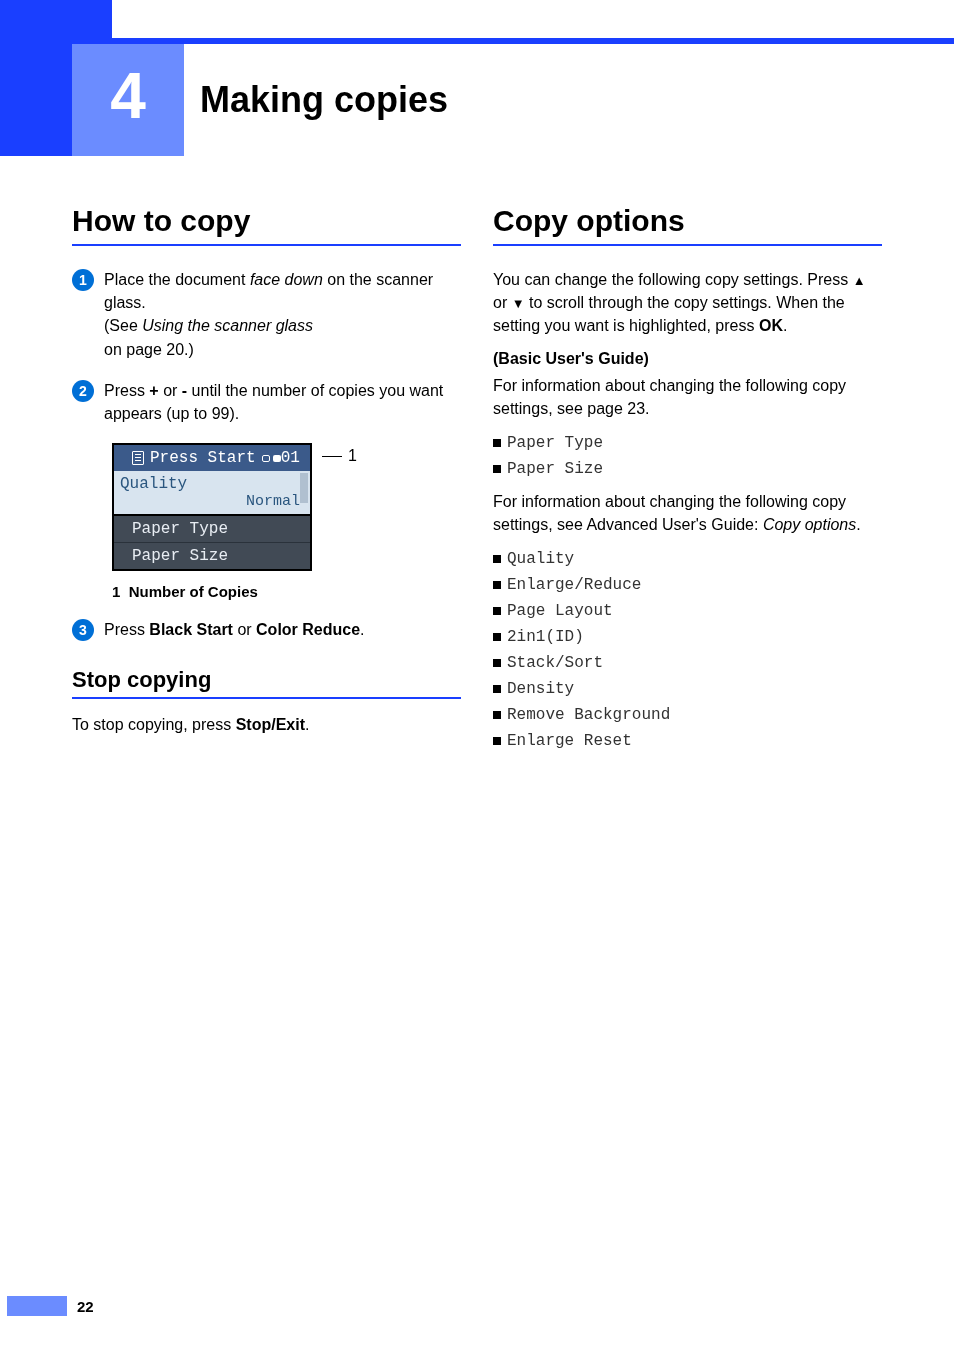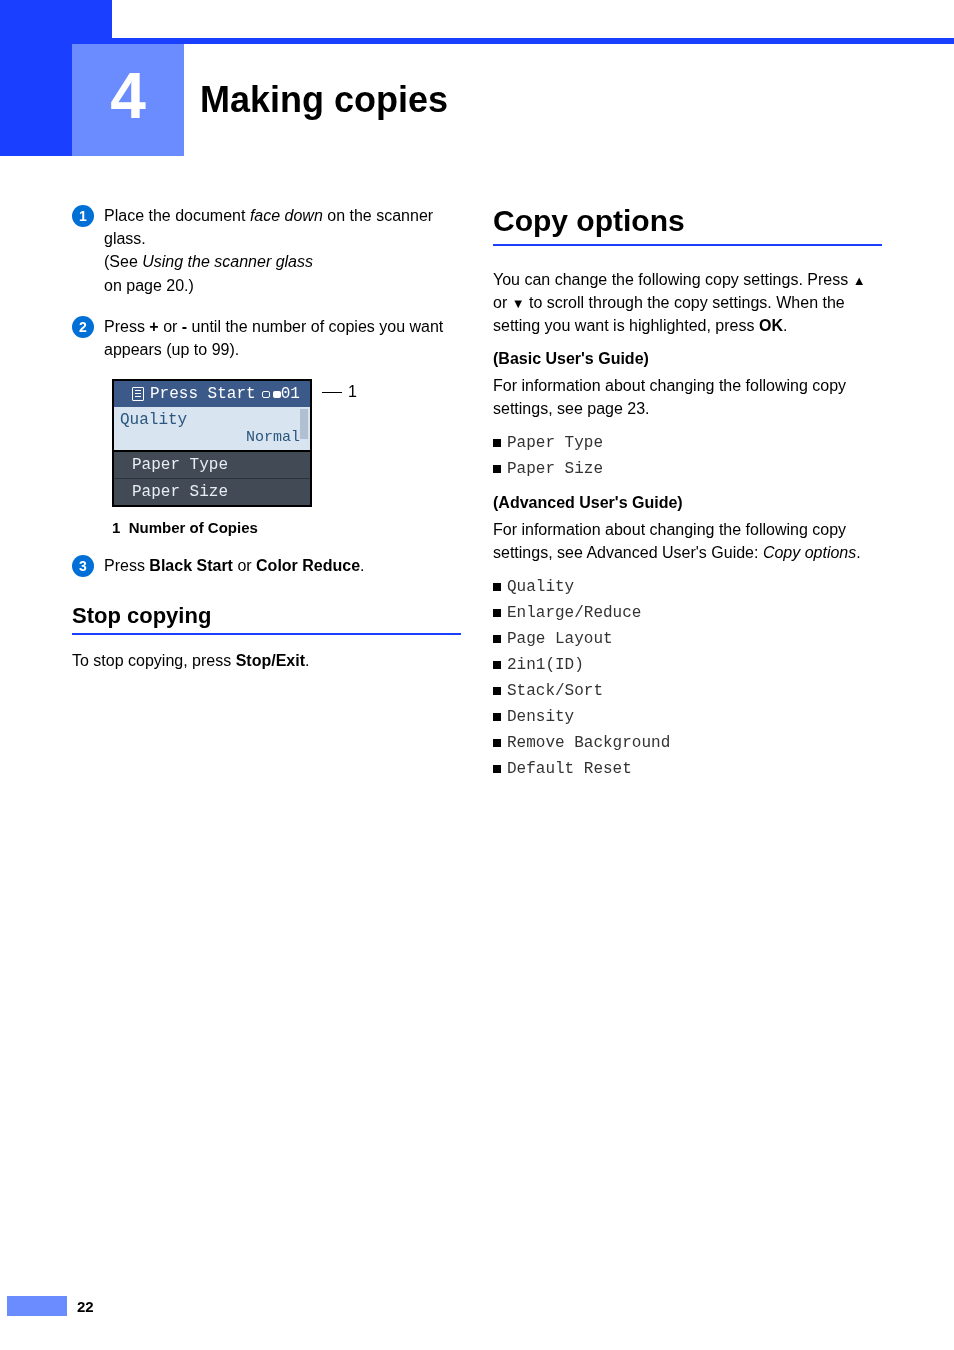--- a/index.html
+++ b/index.html
@@ -64,20 +64,21 @@
   <div class="chapter-block">
     <div class="chapter-tab-left"></div>
     <div class="chapter-tab-num">4</div>
   </div>
   <h1 class="chapter-title">Making copies</h1>
 </div>
 
 <div class="content">
 
   <div class="col">
+    <h2 class="main">How to copy</h2>
 
     <div class="step">
       <div class="step-bullet">1</div>
       <div class="step-text">Place the document <i>face down</i> on the scanner glass.<br>(See <i>Using the scanner glass</i><br>on page 20.)</div>
     </div>
 
     <div class="step">
       <div class="step-bullet">2</div>
       <div class="step-text">Press <b>+</b> or <b>-</b> until the number of copies you want appears (up to 99).</div>
     </div>
@@ -127,31 +128,30 @@
 
     <p class="para">You can change the following copy settings. Press <span class="upkey">▲</span> or <span class="upkey">▼</span> to scroll through the copy settings. When the setting you want is highlighted, press <b>OK</b>.</p>
 
     <p class="para-head">(Basic User's Guide)</p>
     <p class="para">For information about changing the following copy settings, see page 23.</p>
     <ul class="mono-list">
           <li>Paper Type</li>
           <li>Paper Size</li>
         </ul>
 
-    <p class="para-head">(Advanced User's Guide)</p>
     <p class="para">For information about changing the following copy settings, see Advanced User's Guide: <i>Copy options</i>.</p>
     <ul class="mono-list">
           <li>Quality</li>
           <li>Enlarge/Reduce</li>
           <li>Page Layout</li>
           <li>2in1(ID)</li>
           <li>Stack/Sort</li>
           <li>Density</li>
           <li>Remove Background</li>
-          <li>Default Reset</li>
+          <li>Enlarge Reset</li>
         </ul>
   </div>
 
 </div>
 
 <div class="footer">
   <div class="footer-tab"></div>
   <span class="page-num">22</span>
 </div>
 

